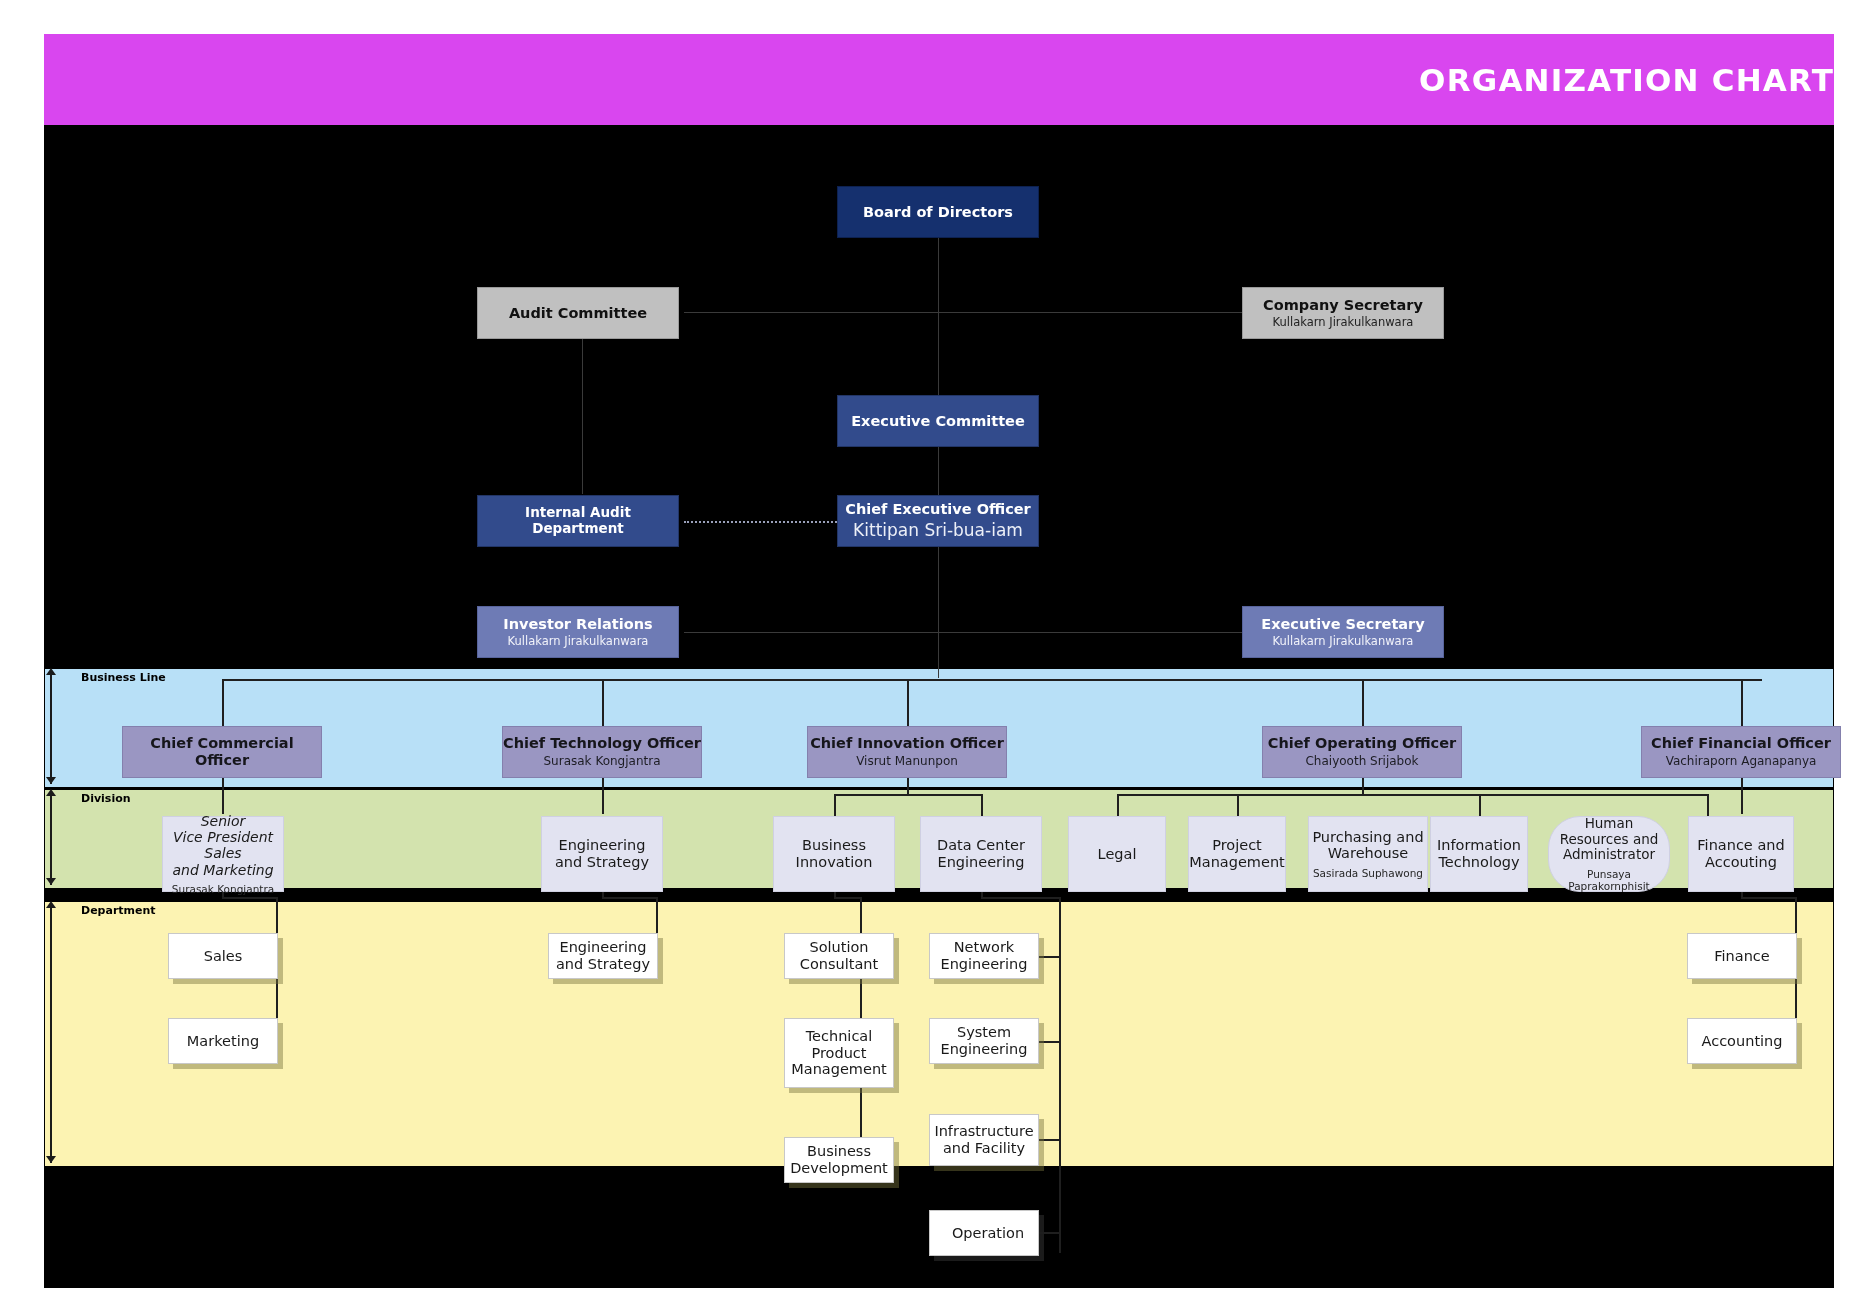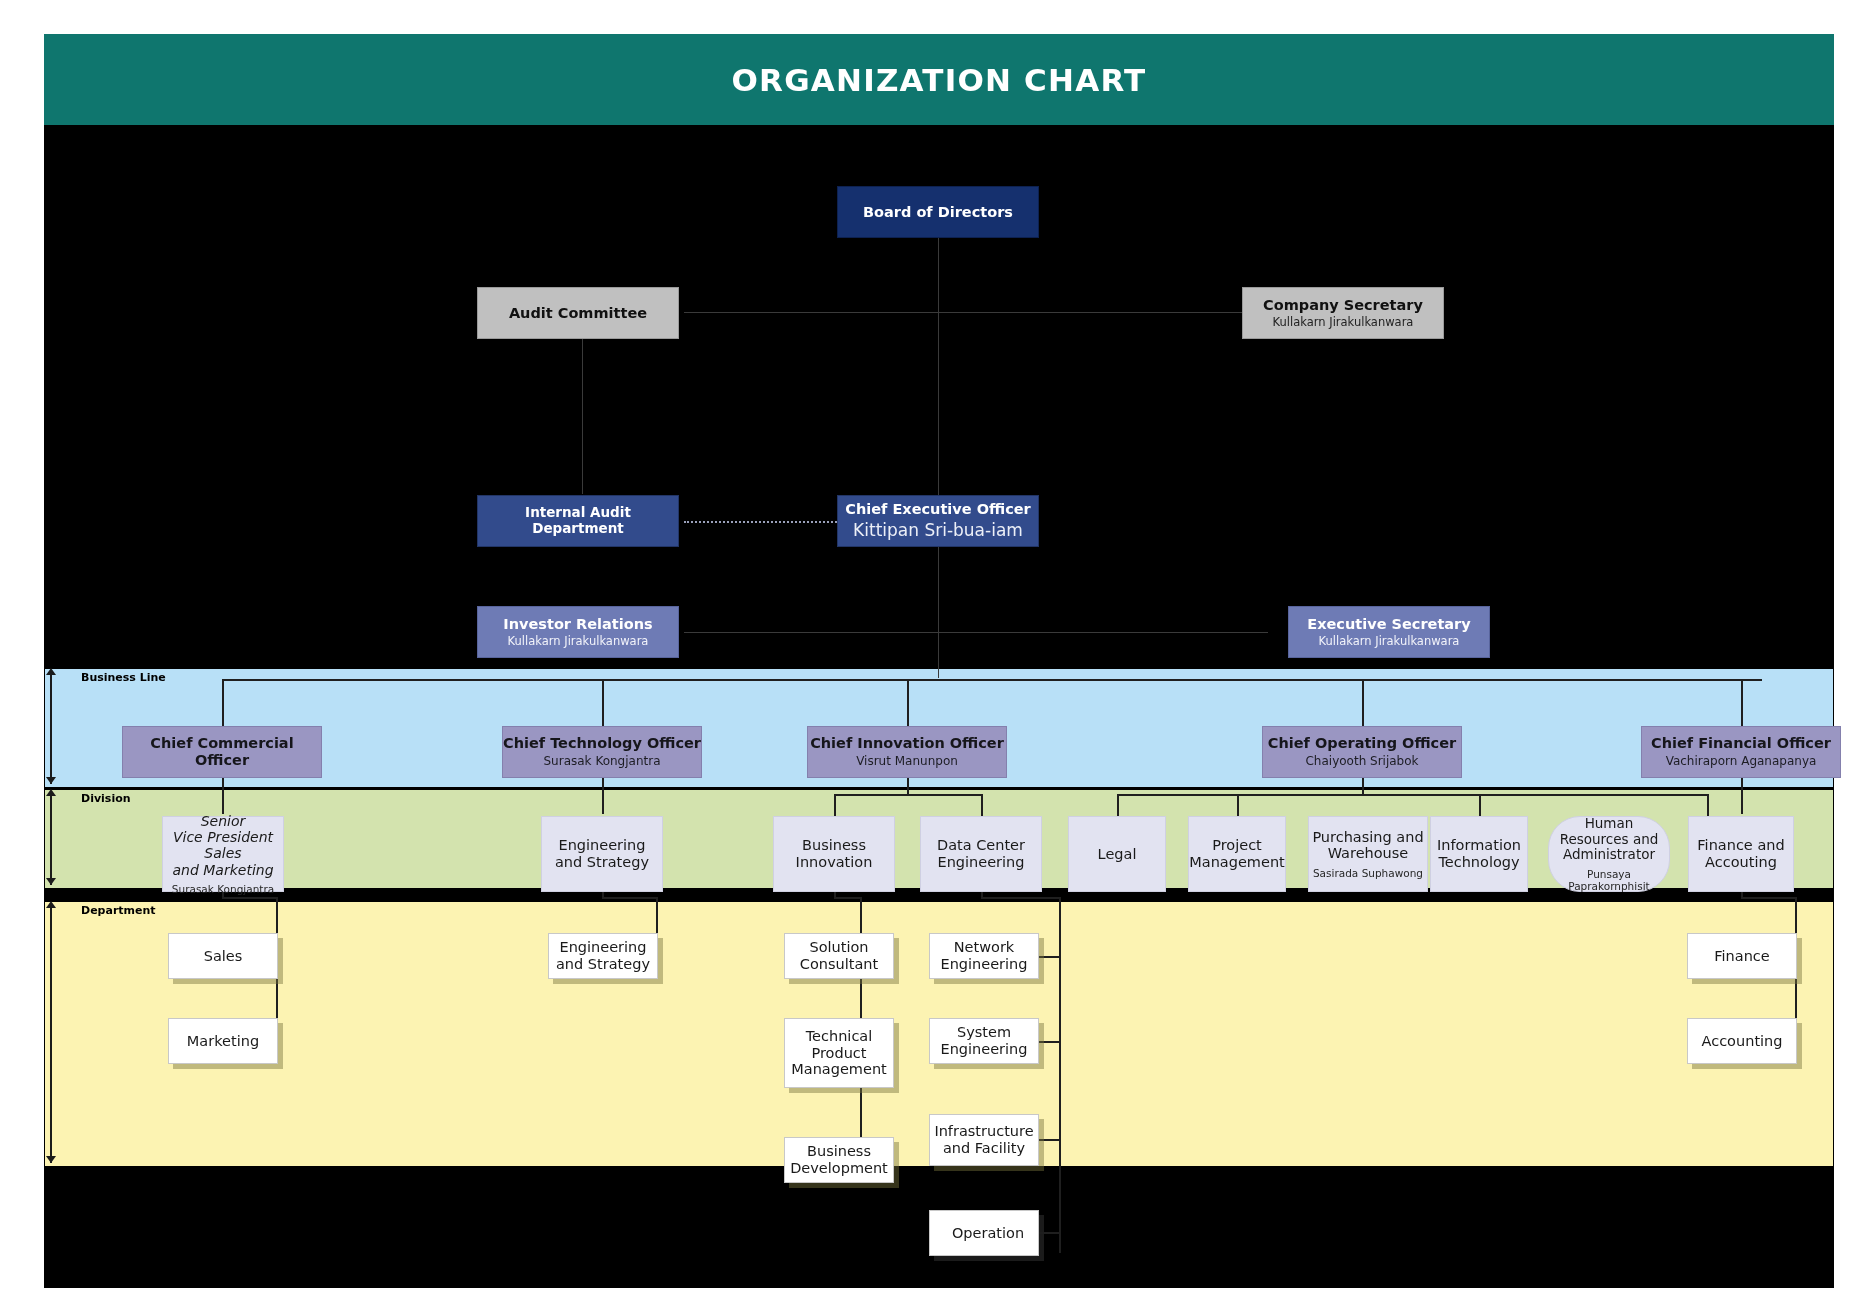--- a/index.html
+++ b/index.html
@@ -11,22 +11,22 @@
     overflow:hidden;
   }
   #chart-root {
     position:absolute; left:44px; top:34px;
     width:1790px; height:1254px;
     background:#000000;
   }
   
   .title-bar {
     position:absolute; left:0; top:0; width:1790px; height:91px;
-    background:#0f766e;
-    display:flex; align-items:center; justify-content:center;
+    background:#d946ef;
+    display:flex; align-items:center; justify-content:flex-end;
   }
   .title-bar .title-text {
     color:#ffffff; font-size:31px; font-weight:bold; letter-spacing:1.2px;
   }
   
   .band {
     position:absolute; left:0; width:1790px;
     border:1px solid #000;
   }
   .band-business { top:634px; height:120px; background:#b8e0f7; }
@@ -222,36 +222,39 @@
 
   <div class="node lvl-grey" style="left:433px; top:253px; width:202px; height:52px;">
     <span class="node-title">Audit Committee</span>
   </div>
 
   <div class="node lvl-grey" style="left:1198px; top:253px; width:202px; height:52px;">
     <span class="node-title">Company Secretary</span>
     <span class="node-person">Kullakarn  Jirakulkanwara</span>
   </div>
 
+  <div class="node lvl-exec" style="left:793px; top:361px; width:202px; height:52px;">
+    <span class="node-title">Executive Committee</span>
+  </div>
 
   <div class="node lvl-exec" style="left:433px; top:461px; width:202px; height:52px;">
     <span class="node-title" style="font-size:13.5px;">Internal Audit Department</span>
   </div>
 
   <div class="node lvl-exec" style="left:793px; top:461px; width:202px; height:52px;">
     <span class="node-title">Chief Executive Officer</span>
     <span class="node-person">Kittipan  Sri-bua-iam</span>
   </div>
 
   <div class="node lvl-support" style="left:433px; top:572px; width:202px; height:52px;">
     <span class="node-title">Investor Relations</span>
     <span class="node-person">Kullakarn  Jirakulkanwara</span>
   </div>
 
-  <div class="node lvl-support" style="left:1244px; top:572px; width:202px; height:52px;">
+  <div class="node lvl-support" style="left:1198px; top:572px; width:202px; height:52px;">
     <span class="node-title">Executive Secretary</span>
     <span class="node-person">Kullakarn  Jirakulkanwara</span>
   </div>
 
   <div class="node lvl-chief" style="left:78px; top:692px; width:200px; height:52px;">
     <span class="node-title">Chief Commercial Officer</span>
   </div>
 
   <div class="node lvl-chief" style="left:458px; top:692px; width:200px; height:52px;">
     <span class="node-title">Chief Technology Officer</span>

